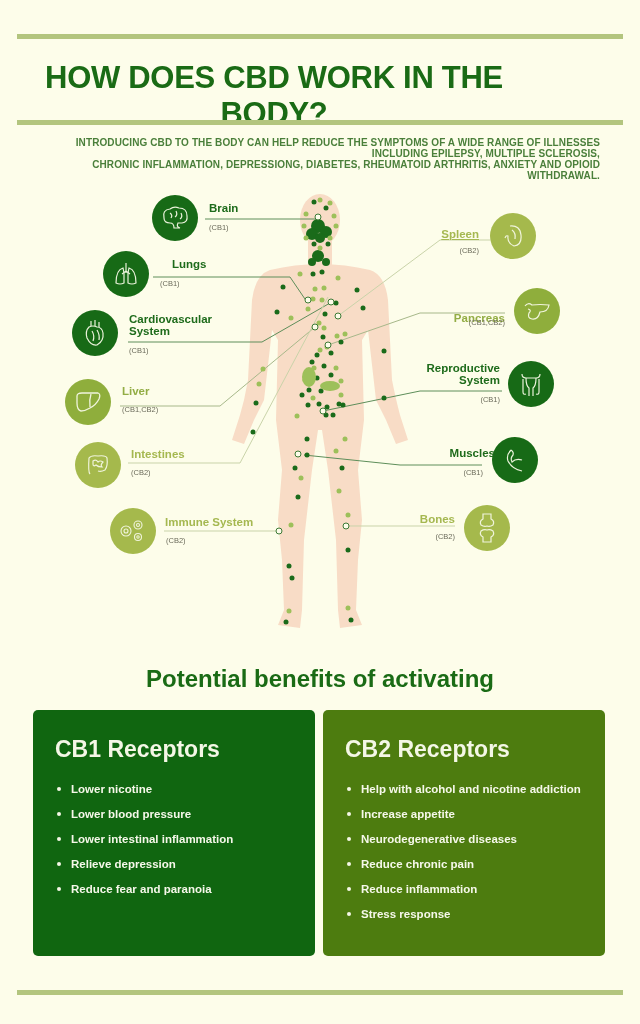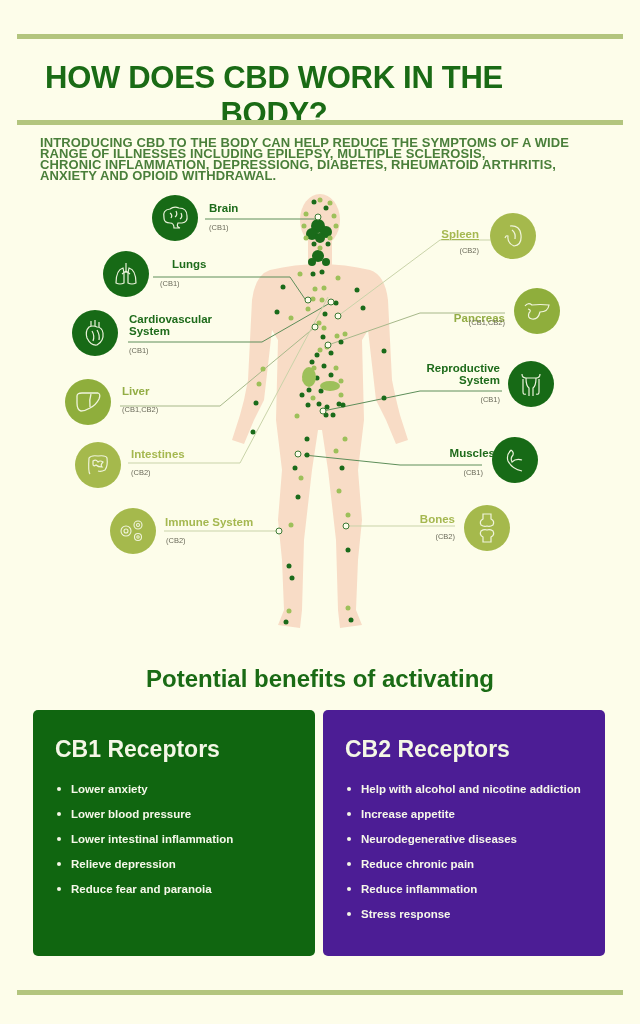--- a/index.html
+++ b/index.html
@@ -9,23 +9,23 @@
     font-family: "DejaVu Sans", sans-serif;
     position: relative;
   }
   .rule { position: absolute; left: 17px; width: 606px; height: 5px; background: #b3c57e; }
   .title {
     position: absolute; top: 60px; left: 0; width: 548px; text-align: center;
     font-family: "Liberation Sans", sans-serif; font-weight: bold;
     font-size: 31px; color: #1a6b15; letter-spacing: -0.3px;
   }
   .intro {
-    position: absolute; top: 137px; left: 40px; width: 560px; text-align: left;
+    position: absolute; top: 137px; left: 40px; width: 560px; text-align: right;
     font-family: "Liberation Sans", sans-serif; font-weight: bold;
-    font-size: 13px; line-height: 11px; color: #4a7f3a; letter-spacing: 0.1px;
+    font-size: 10px; line-height: 11px; color: #4a7f3a; letter-spacing: 0.1px;
   }
   .diagram { position: absolute; top: 185px; left: 0; width: 636px; height: 460px; }
   .diagram svg.lines { position: absolute; left: 0; top: 0; }
   .organ { position: absolute; }
   .organ .circle {
     position: absolute; border-radius: 50%; display: flex; align-items: center; justify-content: center;
   }
   .organ .name {
     position: absolute; font-family: "Liberation Sans", sans-serif; font-weight: bold;
     font-size: 11.5px; line-height: 12px; white-space: nowrap;
@@ -42,21 +42,21 @@
   .c-lt2 { color: #a5b850; }
   .benefits-title {
     position: absolute; top: 665px; left: 0; width: 640px; text-align: center;
     font-family: "Liberation Sans", sans-serif; font-weight: bold; font-size: 24px; color: #1a6b15;
   }
   .card {
     position: absolute; top: 710px; width: 282px; height: 246px; border-radius: 5px;
     box-sizing: border-box; padding: 26px 22px;
   }
   .card.cb1 { left: 33px; background: #106610; }
-  .card.cb2 { left: 323px; background: #4c1d95; }
+  .card.cb2 { left: 323px; background: #4d7c0f; }
   .card h2 {
     margin: 0 0 20px 0; color: #f4f7e6;
     font-family: "Liberation Sans", sans-serif; font-weight: bold; font-size: 23px;
   }
   .card ul { list-style: none; margin: 0; padding: 0; }
   .card li {
     color: #f6f8ea; font-family: "Liberation Sans", sans-serif; font-weight: bold;
     font-size: 11.5px; height: 25px; position: relative; padding-left: 16px;
   }
   .card li .bullet {
@@ -339,21 +339,21 @@
         </svg>
     </div>
   </div>
 </div>
 
 <div class="benefits-title">Potential benefits of activating</div>
 
 <div class="card cb1">
   <h2>CB1 Receptors</h2>
   <ul>
-    <li><span class="bullet"></span><span>Lower anxiety</span></li>
+    <li><span class="bullet"></span><span>Lower nicotine</span></li>
     <li><span class="bullet"></span><span>Lower blood pressure</span></li>
     <li><span class="bullet"></span><span>Lower intestinal inflammation</span></li>
     <li><span class="bullet"></span><span>Relieve depression</span></li>
     <li><span class="bullet"></span><span>Reduce fear and paranoia</span></li>
   </ul>
 </div>
 
 <div class="card cb2">
   <h2>CB2 Receptors</h2>
   <ul>

